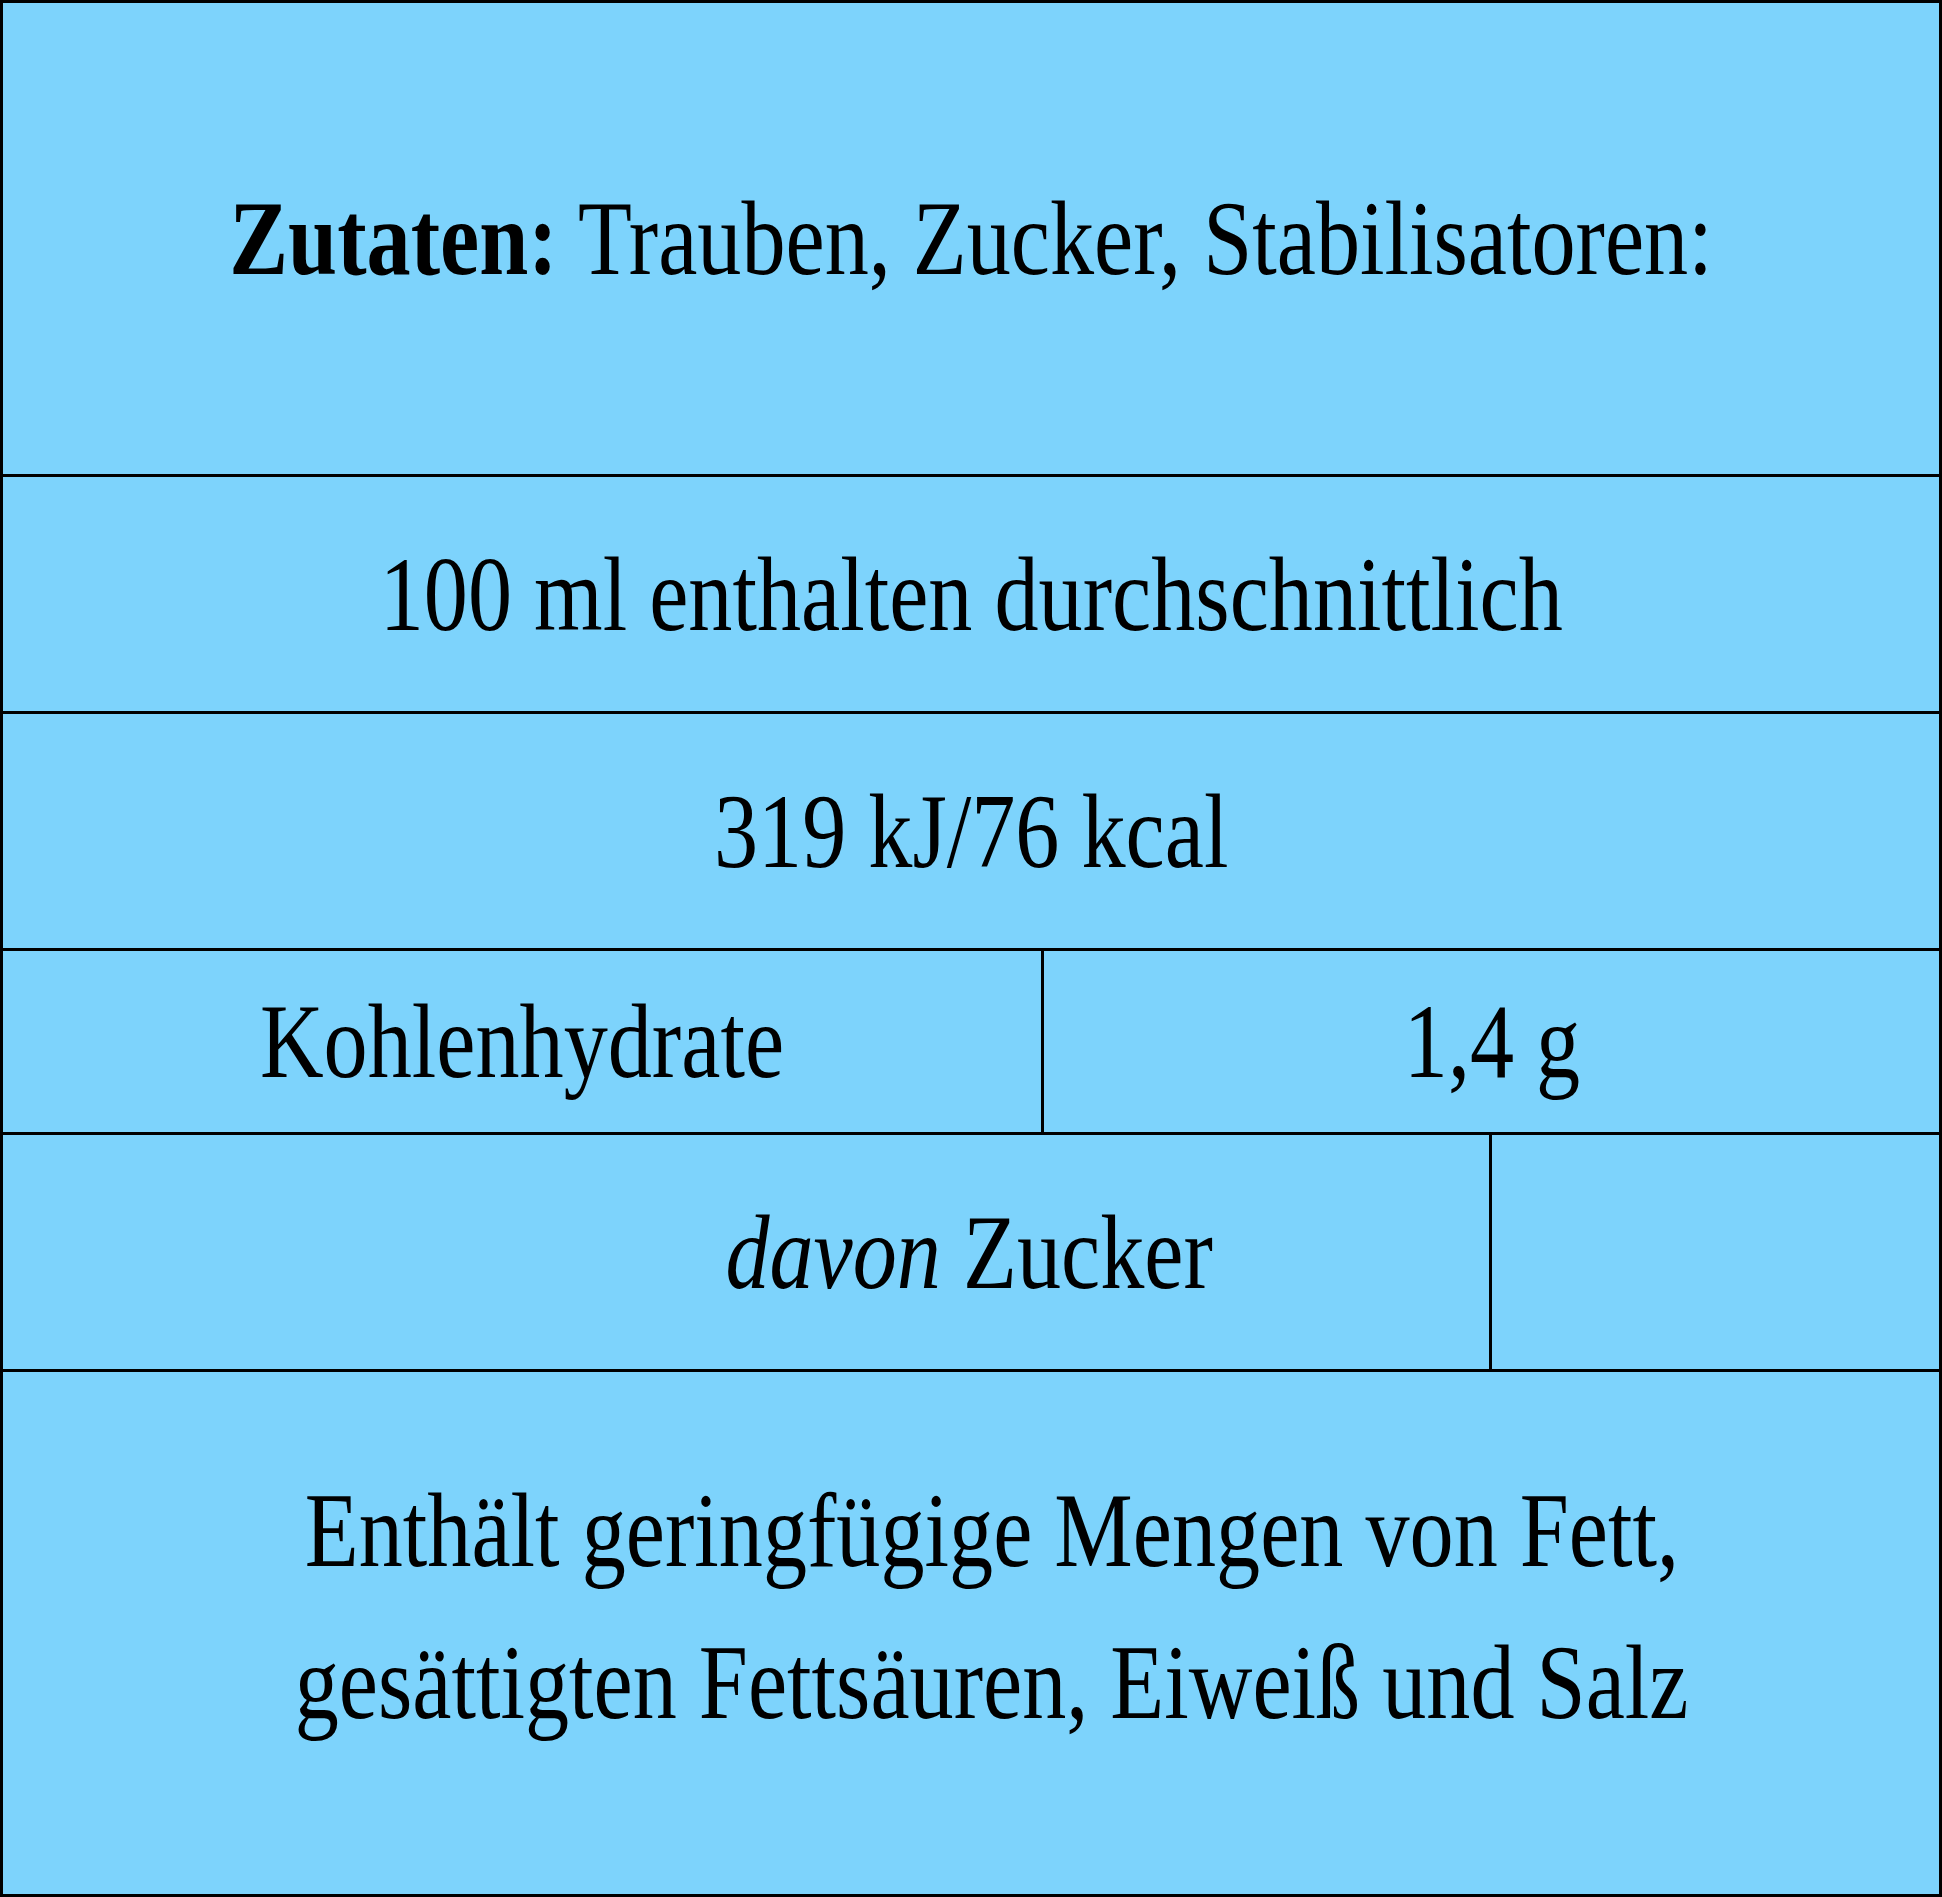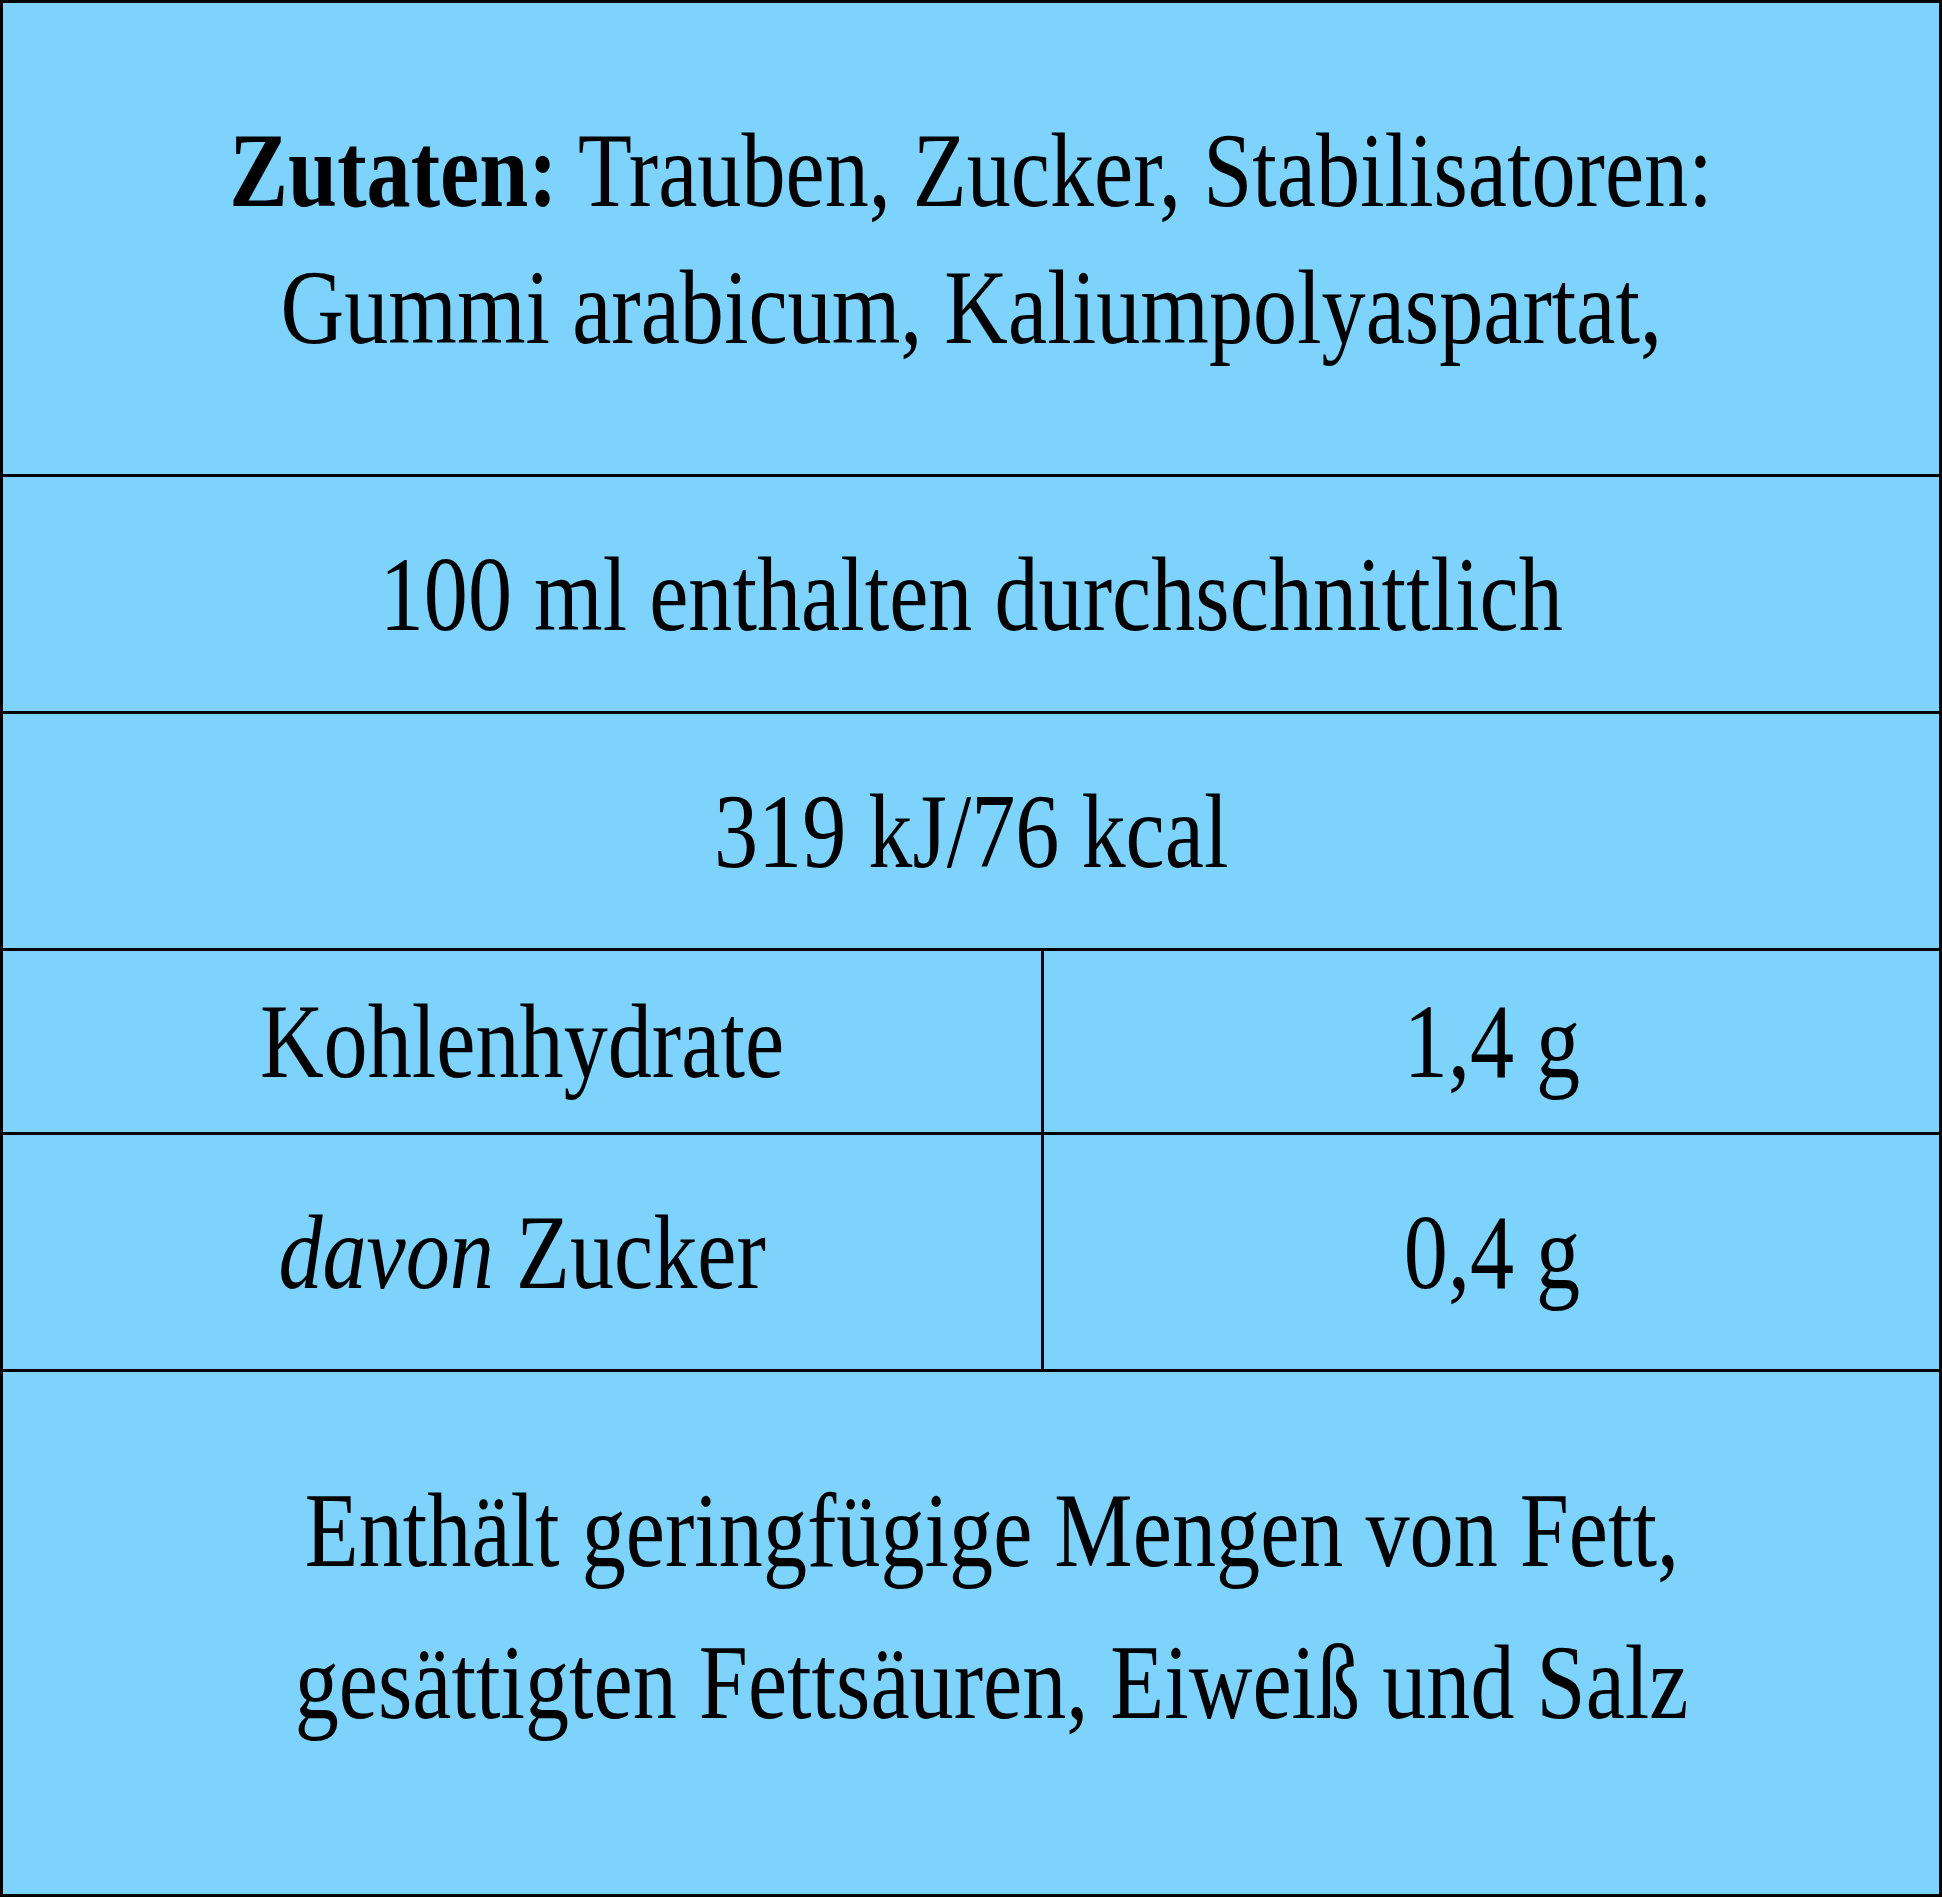--- a/index.html
+++ b/index.html
@@ -69,23 +69,20 @@
 <body>
 
 <div class="label">
 
   <section class="row r-ingredients">
     <div>
       <span class="txt">
         <span class="bold">Zutaten:</span><span> Trauben, Zucker, Stabilisatoren:</span>
       </span>
     </div>
-    <div>
-      <span class="txt">Gummi arabicum, Kaliumpolyaspartat,</span>
-    </div>
   </section>
 
   <section class="row r-serving">
     <span class="txt">100 ml enthalten durchschnittlich</span>
   </section>
 
   <section class="row r-nutrient">
     <div class="cell value">
       <span class="txt">319 kJ/76 kcal</span>
     </div>
@@ -99,23 +96,20 @@
       <span class="txt">1,4 g</span>
     </div>
   </section>
 
   <section class="row r-nutrient">
     <div class="cell name">
       <span class="txt">
         <span class="italic">davon</span><span> Zucker</span>
       </span>
     </div>
-    <div class="cell value">
-      <span class="txt">0,4 g</span>
-    </div>
   </section>
 
   <section class="row r-footnote last">
     <div>
       <span class="txt">Enthält geringfügige Mengen von Fett,</span>
     </div>
     <div>
       <span class="txt">gesättigten Fettsäuren, Eiweiß und Salz</span>
     </div>
   </section>

